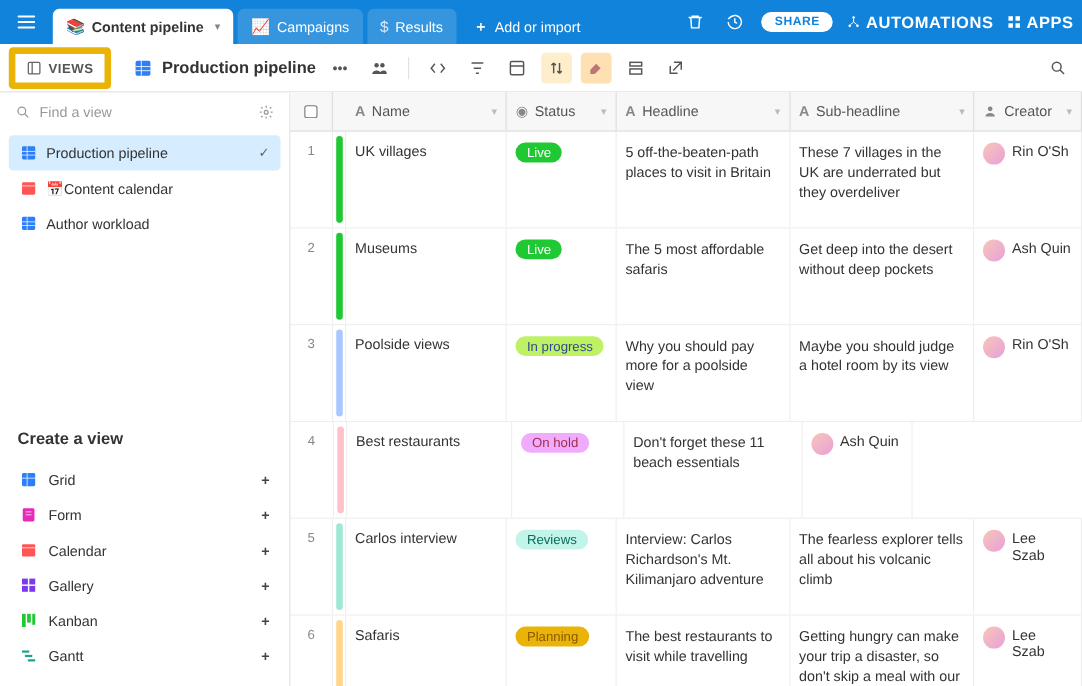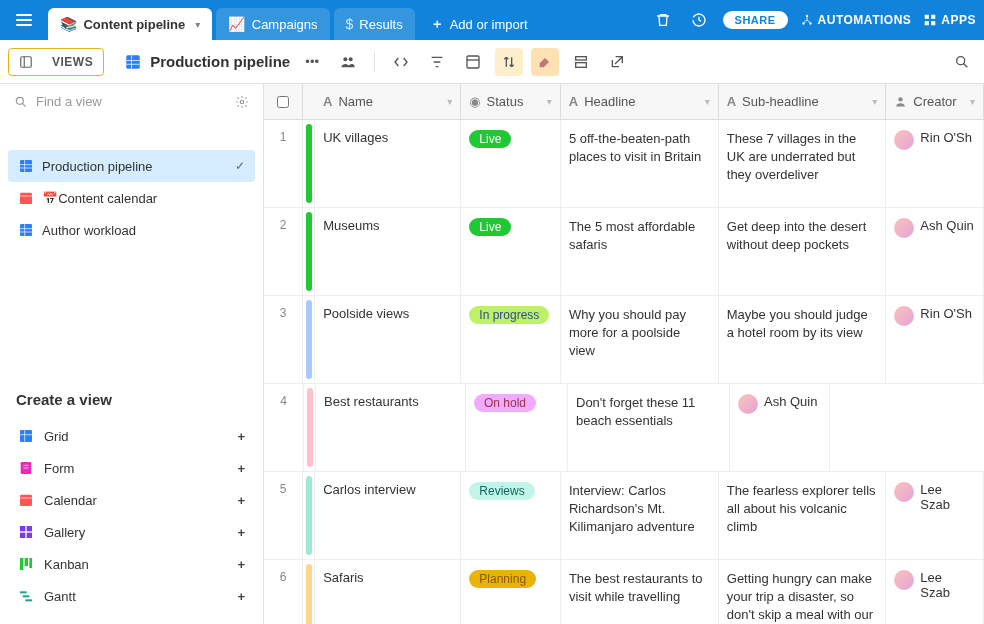--- a/index.html
+++ b/index.html
@@ -15,38 +15,38 @@
   .tab.active { background: #fff; color: #333; }
   .tab.inactive { background: rgba(255,255,255,0.15); color: #fff; margin-left: 4px; }
   .tab .emoji { font-size: 14px; }
   .tab .chev { font-size: 10px; opacity: 0.6; margin-left: 4px; }
   
   .tabs { display: flex; align-items: flex-end; height: 100%; margin-left: 8px; }
   
   .topbar-right { margin-left: auto; display: flex; align-items: center; gap: 12px; }
   .topbar-right .iconbtn { width: 24px; height: 24px; display: flex; align-items: center; justify-content: center; cursor: pointer; }
   .share-pill { background: #fff; color: #1283da; border-radius: 12px; padding: 3px 12px; font-size: 11px; font-weight: 700; letter-spacing: 0.5px; cursor: pointer; }
-  .topbar-text { font-size: 12px; letter-spacing: 0.5px; display: flex; align-items: center; gap: 4px; cursor: pointer; font-weight: 600; }
+  .topbar-text { font-size: 15px; letter-spacing: 0.5px; display: flex; align-items: center; gap: 4px; cursor: pointer; font-weight: 600; }
   
   
   .toolbar { height: 44px; border-bottom: 1px solid #e0e0e0; display: flex; align-items: center; padding: 0 8px; gap: 8px; }
-  .views-btn { border: 1px solid #eab308; border-radius: 4px; padding: 6px 10px; display: flex; align-items: center; gap: 19px; font-size: 12px; letter-spacing: 0.5px; cursor: pointer; color: #555; font-weight: 600; text-align: center; }
+  .views-btn { border: 6px solid #eab308; border-radius: 4px; padding: 6px 10px; display: flex; align-items: center; gap: 6px; font-size: 12px; letter-spacing: 0.5px; cursor: pointer; color: #555; font-weight: 600; text-align: center; }
   .view-title { display: flex; align-items: center; gap: 8px; font-size: 15px; font-weight: 600; color: #333; margin-left: 12px; }
   .grid-icon { color: #2d7ff9; }
   .tool-icon { width: 28px; height: 28px; display: flex; align-items: center; justify-content: center; cursor: pointer; border-radius: 4px; color: #555; }
   .tool-icon.active { background: #ffeecc; }
   .tool-icon.active2 { background: #ffe0b3; }
   .tool-sep { width: 1px; height: 20px; background: #e0e0e0; margin: 0 4px; }
   .toolbar-right { margin-left: auto; }
   
   
   .main { display: flex; height: calc(624px - 40px - 44px); }
   
   
-  .sidebar { width: 264px; border-right: 1px solid #e0e0e0; display: flex; flex-direction: column; gap: 27px; }
+  .sidebar { width: 264px; border-right: 1px solid #e0e0e0; display: flex; flex-direction: column; }
   .find-row { display: flex; align-items: center; padding: 10px 14px; gap: 8px; color: #888; }
   .find-row input { border: none; outline: none; flex: 1; font-size: 13px; color: #333; }
   .find-row input::placeholder { color: #999; }
   .view-list { padding: 4px 8px; }
   .view-item { display: flex; align-items: center; gap: 8px; padding: 8px 10px; border-radius: 4px; cursor: pointer; font-size: 13px; }
   .view-item.selected { background: #d6ecff; }
   .view-item .check { margin-left: auto; color: #666; font-size: 12px; }
   
   .create-section { margin-top: auto; padding: 12px 16px; }
   .create-title { font-size: 15px; font-weight: 600; margin-bottom: 12px; }

